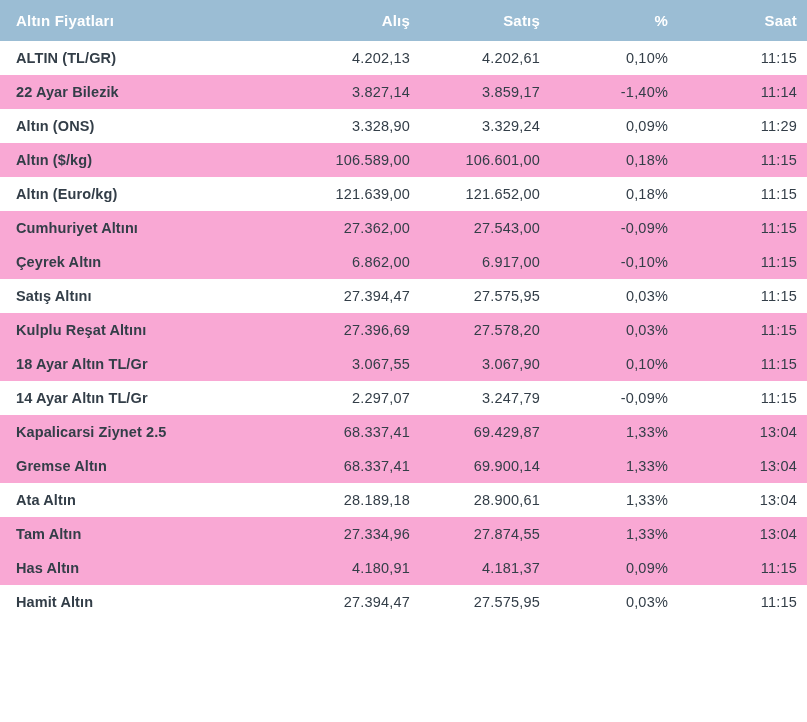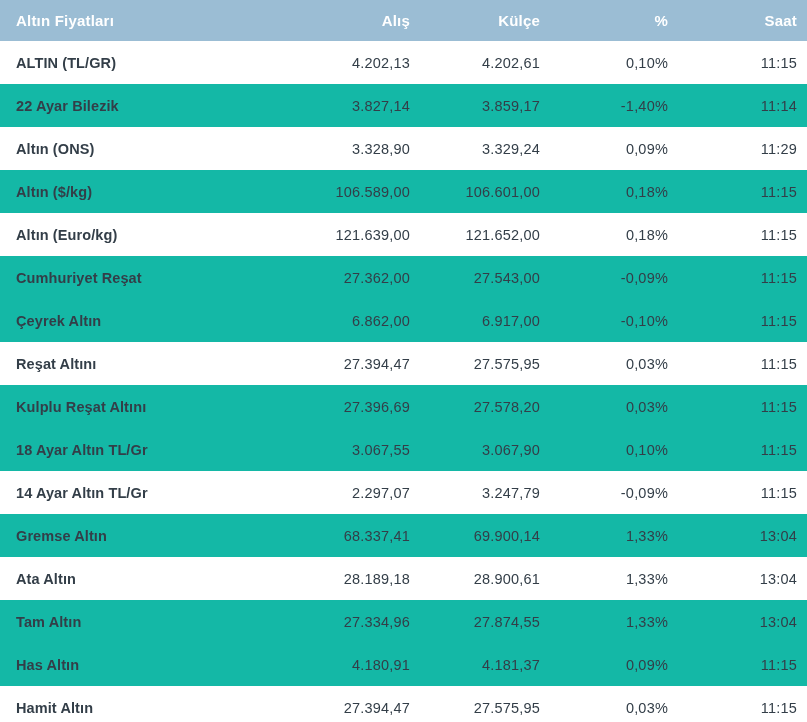--- a/index.html
+++ b/index.html
@@ -30,25 +30,25 @@
   }
   thead th {
     background: #9bbdd4;
     color: #ffffff;
     height: 41px;
     font-size: 15px;
     font-weight: 700;
     letter-spacing: 0.2px;
   }
   tbody tr {
-    height: 43px;
+    height: 34px;
     background: #ffffff;
   }
   tbody tr.alt {
-    background: #14b8a6;
+    background: #f9a8d4;
   }
   .col-name {
     text-align: left;
     padding-left: 16px !important;
   }
   .col-buy, .col-sell, .col-percent, .col-time {
     text-align: right;
   }
   .col-time {
     padding-right: 10px !important;
@@ -75,21 +75,21 @@
       <col style="width:296px">
       <col style="width:114px">
       <col style="width:130px">
       <col style="width:128px">
       <col style="width:139px">
     </colgroup>
     <thead>
       <tr>
         <th class="col-name">Altın Fiyatları</th>
         <th class="col-buy">Alış</th>
-        <th class="col-sell">Külçe</th>
+        <th class="col-sell">Satış</th>
         <th class="col-percent">%</th>
         <th class="col-time">Saat</th>
       </tr>
     </thead>
     <tbody>
         <tr>
           <td class="col-name">ALTIN (TL/GR)</td>
           <td class="col-buy">4.202,13</td>
           <td class="col-sell">4.202,61</td>
           <td class="col-percent">0,10%</td>
@@ -117,35 +117,35 @@
           <td class="col-time">11:15</td>
         </tr>
         <tr>
           <td class="col-name">Altın (Euro/kg)</td>
           <td class="col-buy">121.639,00</td>
           <td class="col-sell">121.652,00</td>
           <td class="col-percent">0,18%</td>
           <td class="col-time">11:15</td>
         </tr>
         <tr class="alt">
-          <td class="col-name">Cumhuriyet Reşat</td>
+          <td class="col-name">Cumhuriyet Altını</td>
           <td class="col-buy">27.362,00</td>
           <td class="col-sell">27.543,00</td>
           <td class="col-percent">-0,09%</td>
           <td class="col-time">11:15</td>
         </tr>
         <tr class="alt">
           <td class="col-name">Çeyrek Altın</td>
           <td class="col-buy">6.862,00</td>
           <td class="col-sell">6.917,00</td>
           <td class="col-percent">-0,10%</td>
           <td class="col-time">11:15</td>
         </tr>
         <tr>
-          <td class="col-name">Reşat Altını</td>
+          <td class="col-name">Satış Altını</td>
           <td class="col-buy">27.394,47</td>
           <td class="col-sell">27.575,95</td>
           <td class="col-percent">0,03%</td>
           <td class="col-time">11:15</td>
         </tr>
         <tr class="alt">
           <td class="col-name">Kulplu Reşat Altını</td>
           <td class="col-buy">27.396,69</td>
           <td class="col-sell">27.578,20</td>
           <td class="col-percent">0,03%</td>
@@ -157,20 +157,27 @@
           <td class="col-sell">3.067,90</td>
           <td class="col-percent">0,10%</td>
           <td class="col-time">11:15</td>
         </tr>
         <tr>
           <td class="col-name">14 Ayar Altın TL/Gr</td>
           <td class="col-buy">2.297,07</td>
           <td class="col-sell">3.247,79</td>
           <td class="col-percent">-0,09%</td>
           <td class="col-time">11:15</td>
+        </tr>
+        <tr class="alt">
+          <td class="col-name">Kapalicarsi Ziynet 2.5</td>
+          <td class="col-buy">68.337,41</td>
+          <td class="col-sell">69.429,87</td>
+          <td class="col-percent">1,33%</td>
+          <td class="col-time">13:04</td>
         </tr>
         <tr class="alt">
           <td class="col-name">Gremse Altın</td>
           <td class="col-buy">68.337,41</td>
           <td class="col-sell">69.900,14</td>
           <td class="col-percent">1,33%</td>
           <td class="col-time">13:04</td>
         </tr>
         <tr>
           <td class="col-name">Ata Altın</td>

